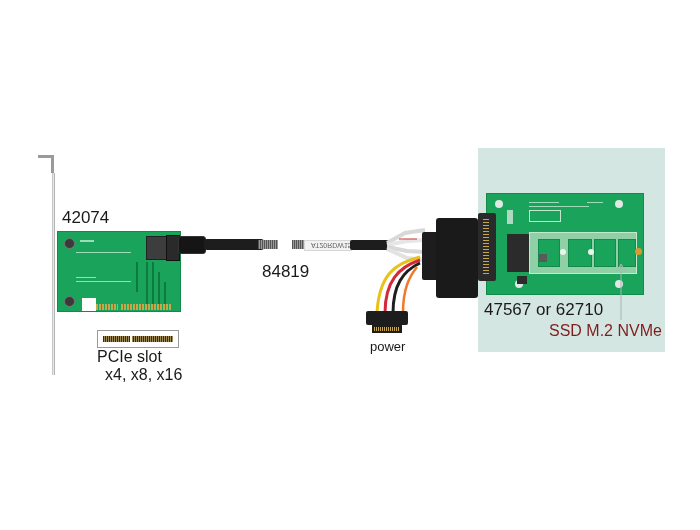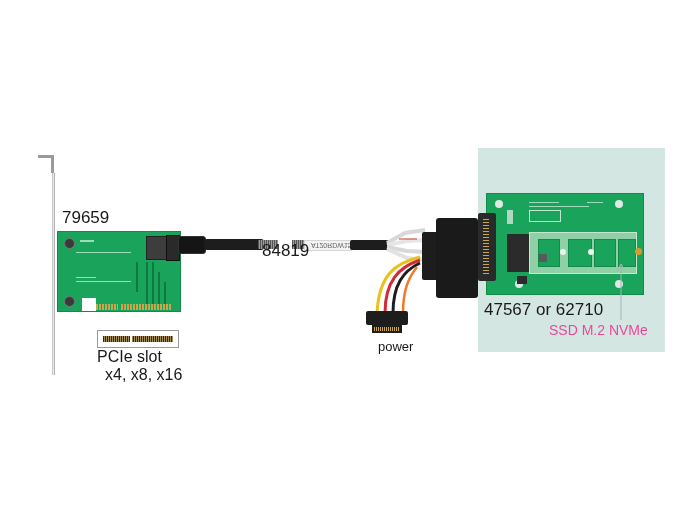--- a/index.html
+++ b/index.html
@@ -1,41 +1,41 @@
 <!DOCTYPE html>
 <html><head>
 <meta charset="utf-8">
 <style>
   html, body { margin:0; padding:0; }
   body { width:700px; height:530px; background:#ffffff; position:relative; overflow:hidden; font-family:"Liberation Sans", sans-serif; }
   .abs { position:absolute; }
   .label { position:absolute; color:#1a1a1a; font-family:"Liberation Sans", sans-serif; white-space:nowrap; }
   .lbl-lg { font-size:17px; }
   .lbl-md { font-size:16px; line-height:19px; }
-  .lbl-sm { font-size:13px;margin-left:8px; }
-  .lbl-grey { color:#ec4899; font-size:14px; }
+  .lbl-sm { font-size:13px; }
+  .lbl-grey { color:#7f1d1d; font-size:16px; }
   .pcb { background:#1aa35a; border:1px solid #148a4a; }
   .screw { position:absolute; width:9px; height:9px; border-radius:50%; background:#3a3a3a; border:1px solid #777; }
   .hole { position:absolute; width:8px; height:8px; border-radius:50%; background:#dfe9e4; }
   .gold { background:repeating-linear-gradient(90deg,#c9a64a 0 2px,#1aa35a 2px 3px); }
   .silk { position:absolute; height:2px; background:#bfe8cf; opacity:.8; }
   .trace { position:absolute; background:#0f7a3d; }
   .cable-black { background:#1d1d1d; border-radius:3px; }
   .braid { background:repeating-linear-gradient(90deg,#555 0 1px,#999 1px 2px); }
 </style>
 </head>
 <body>
 
 <div class="abs" style="left:38px;top:155px;width:16px;height:220px;">
   <div class="abs" style="left:0;top:0;width:14px;height:3px;background:#9a9a9a;"></div>
   <div class="abs" style="left:13px;top:0;width:3px;height:18px;background:#9a9a9a;"></div>
   <div class="abs" style="left:14px;top:18px;width:3px;height:202px;background:linear-gradient(90deg,#b8b8b8,#e6e6e6,#9c9c9c);"></div>
 </div>
 
-<div class="label lbl-lg" style="left:62px;top:208px;">79659</div>
+<div class="label lbl-lg" style="left:62px;top:208px;">42074</div>
 
 <div class="abs pcb" style="left:57px;top:231px;width:122px;height:79px;">
   <div class="screw" style="left:6px;top:6px;"></div>
   <div class="screw" style="left:6px;top:64px;"></div>
   <div class="silk" style="left:22px;top:8px;width:14px;"></div>
   <div class="silk" style="left:18px;top:20px;width:55px;height:1px;"></div>
   <div class="silk" style="left:18px;top:45px;width:20px;height:1px;"></div>
   <div class="silk" style="left:18px;top:49px;width:55px;height:1px;"></div>
   <div class="trace" style="left:78px;top:30px;width:2px;height:30px;"></div>
   <div class="trace" style="left:88px;top:30px;width:2px;height:46px;"></div>
@@ -67,21 +67,21 @@
 </div>
 <div class="abs cable-black" style="left:350px;top:240px;width:42px;height:10px;border-radius:2px;"></div>
 
 <svg class="abs" style="left:385px;top:225px;" width="50" height="40" viewBox="0 0 50 40">
   <path d="M2 18 L20 8 L40 5" stroke="#d8d8d8" stroke-width="4" fill="none"></path>
   <path d="M2 20 L22 16 L40 15" stroke="#e6e6e6" stroke-width="4" fill="none"></path>
   <path d="M2 22 L22 26 L40 27" stroke="#d8d8d8" stroke-width="4" fill="none"></path>
   <path d="M2 24 L22 33 L40 35" stroke="#e2e2e2" stroke-width="4" fill="none"></path>
   <path d="M14 14 L32 14" stroke="#c0392b" stroke-width="1"></path>
 </svg>
-<div class="label lbl-lg" style="left:262px;top:241px;">84819</div>
+<div class="label lbl-lg" style="left:262px;top:262px;">84819</div>
 
 <svg class="abs" style="left:365px;top:255px;" width="60" height="60" viewBox="0 0 60 60">
   <path d="M55 2 C 30 8, 14 20, 12 58" stroke="#e8c21a" stroke-width="3" fill="none"></path>
   <path d="M55 5 C 34 12, 20 26, 20 58" stroke="#d32a3a" stroke-width="3" fill="none"></path>
   <path d="M55 8 C 38 16, 28 30, 28 58" stroke="#1d1d1d" stroke-width="3" fill="none"></path>
   <path d="M52 12 C 44 22, 38 34, 38 58" stroke="#f07a2a" stroke-width="2.5" fill="none"></path>
 </svg>
 <div class="abs" style="left:366px;top:311px;width:42px;height:14px;background:#1d1d1d;border-radius:2px;"></div>
 <div class="abs" style="left:372px;top:325px;width:30px;height:8px;background:#1d1d1d;"></div>
 <div class="abs gold" style="left:374px;top:327px;width:26px;height:4px;background:repeating-linear-gradient(90deg,#c9a64a 0 1px,#1d1d1d 1px 2px);"></div>

